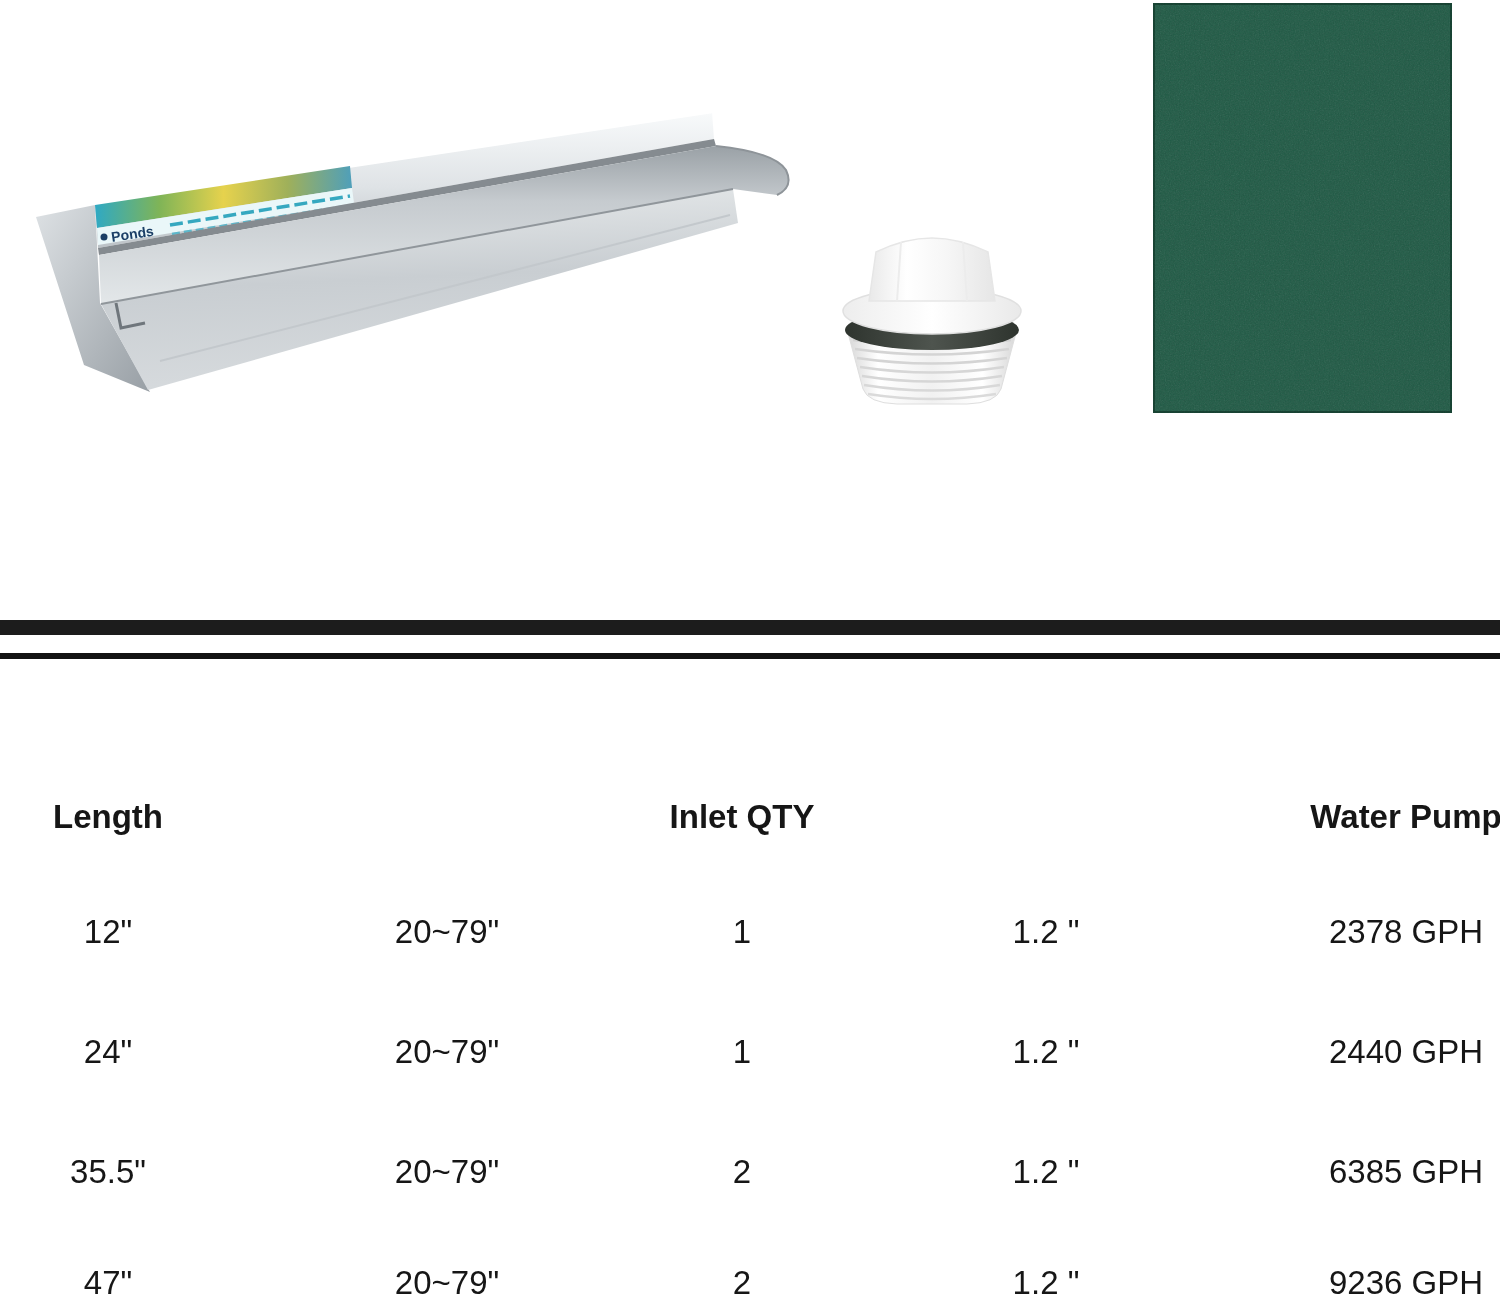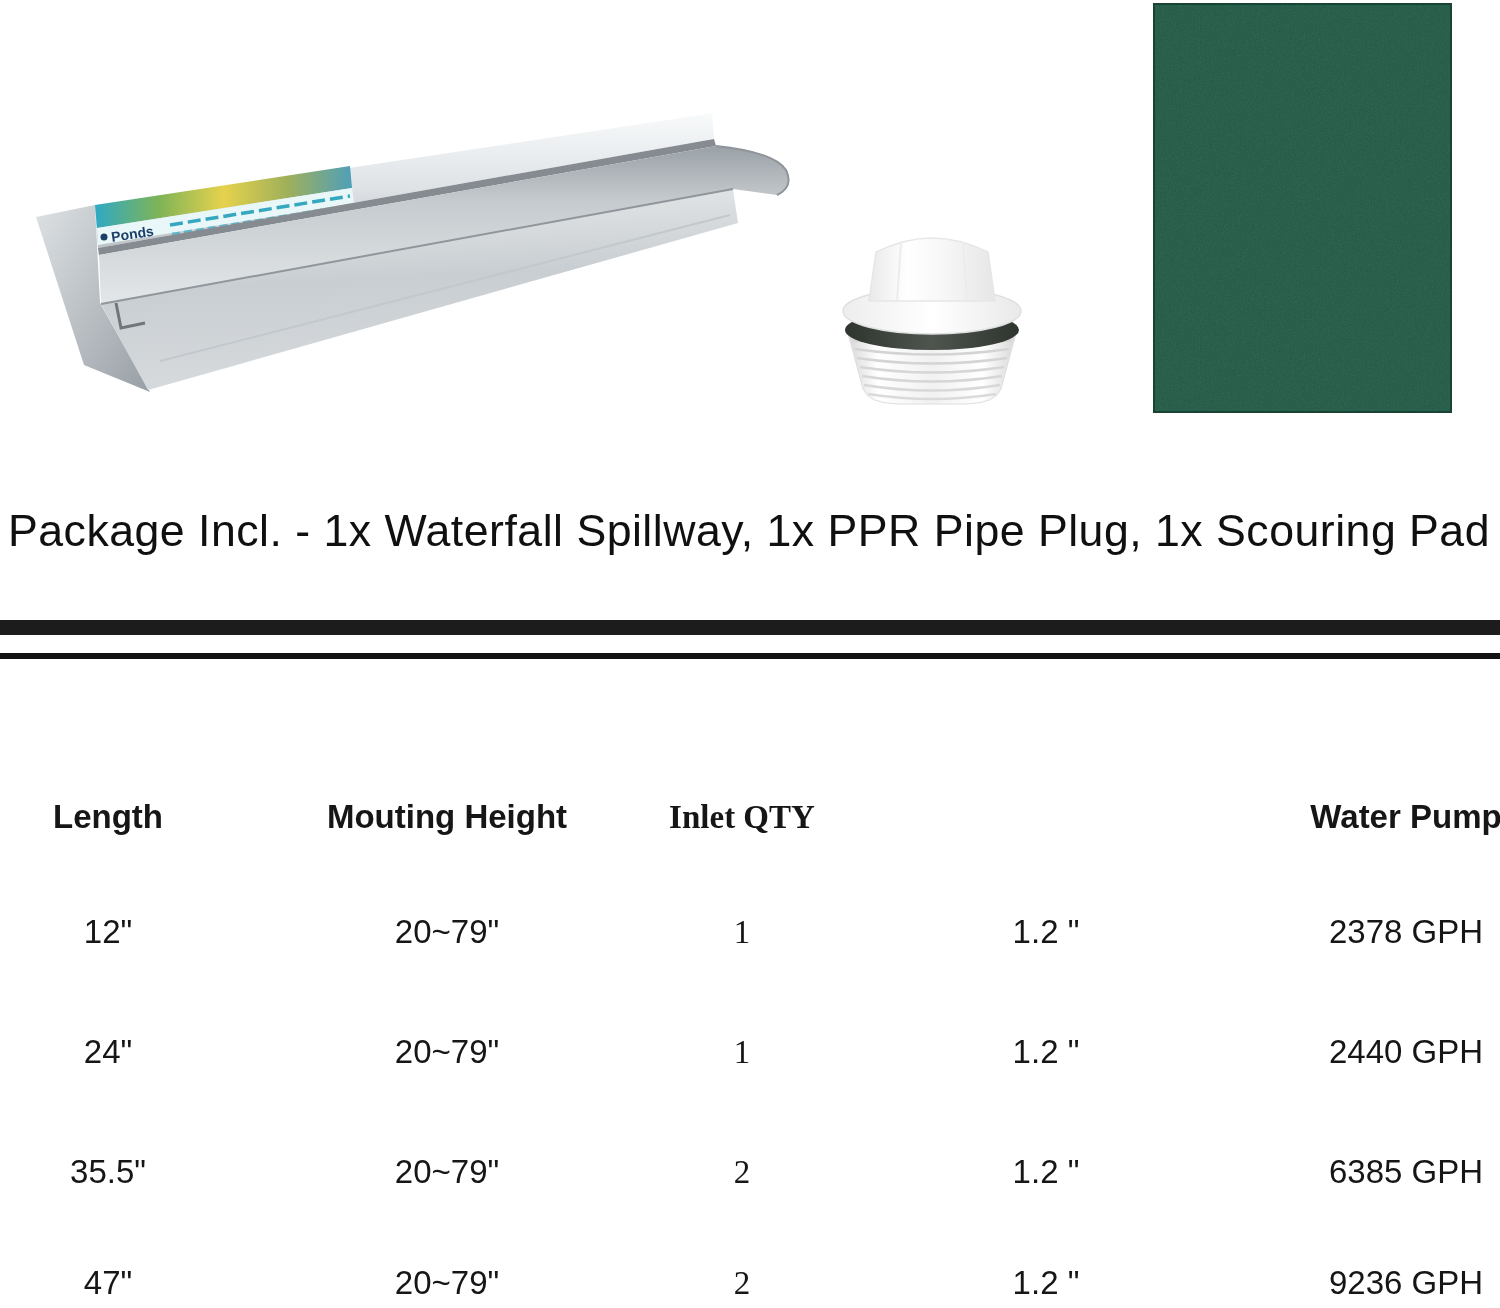--- a/index.html
+++ b/index.html
@@ -16,21 +16,21 @@
   .pkg-line{display:inline-block;white-space:nowrap;transform-origin:left center;
     font-size:45px;font-weight:400;letter-spacing:.5px;color:#101010;}
   
   .bar-thick{position:absolute;left:0;right:0;top:620px;height:15px;}
   .bar-thin{position:absolute;left:0;right:0;top:653px;height:6px;}
   
   .spec{position:absolute;left:0;top:0;width:1500px;}
   .spec-row{position:absolute;left:0;width:1500px;height:50px;line-height:50px;font-size:33px;}
   .spec-row.hdr{font-weight:700;}
   .spec-row .cell{position:absolute;transform:translateX(-50%);white-space:nowrap;}
-  .c1{left:108px;} .c2{left:447px;} .c3{left:742px;font-family:Liberation Serif, serif;} .c4{left:1046px;} .c5{left:1406px;}
+  .c1{left:108px;} .c2{left:447px;} .c3{left:742px;} .c4{left:1046px;} .c5{left:1406px;}
   .r-hdr{top:792px;} .r-0{top:907px;} .r-1{top:1027px;} .r-2{top:1147px;} .r-3{top:1258px;}
 </style>
 </head>
 <body>
 
 <div class="canvas">
 
   <svg class="spillway-svg" viewBox="0 0 820 335" aria-hidden="true">
     <defs>
       <linearGradient id="gCap" x1="0" y1="0" x2="1" y2="1">
@@ -137,32 +137,28 @@
         <feTurbulence type="fractalNoise" baseFrequency="0.8" numOctaves="3" seed="7" stitchTiles="stitch"></feTurbulence>
         <feColorMatrix type="saturate" values="0"></feColorMatrix>
       </filter>
     </defs>
     <rect x="0" y="0" width="299" height="410" fill="#1e5b45"></rect>
     <rect x="0" y="0" width="299" height="410" filter="url(#padGrain)" opacity="0.45" style="mix-blend-mode:multiply"></rect>
     <rect x="0" y="0" width="299" height="410" filter="url(#padGrain)" opacity="0.15" style="mix-blend-mode:screen"></rect>
     <rect x="1" y="1" width="297" height="408" fill="none" stroke="rgba(8,40,28,0.5)" stroke-width="2"></rect>
   </svg>
 
-  <div class="pkg-wrap">
-    <span class="pkg-line" style="transform: scaleX(0.991854);">Package Incl. - 1x Waterfall Spillway, 1x PPR Pipe Plug, 1x Scouring Pad</span>
-  </div>
 
   <div class="bar-thick" style="background: rgb(28, 28, 28);"></div>
   <div class="bar-thin" style="background: rgb(18, 18, 18);"></div>
 
   <div class="spec">
 
     <div class="spec-row hdr r-hdr">
       <span class="cell c1">Length</span>
-      <span class="cell c2">Mouting Height</span>
       <span class="cell c3">Inlet QTY</span>
       <span class="cell c5">Water Pump</span>
     </div>
 
     <div class="spec-row r-0">
       <span class="cell c1">12"</span>
       <span class="cell c2">20~79"</span>
       <span class="cell c3">1</span>
       <span class="cell c4">1.2 "</span>
       <span class="cell c5">2378 GPH</span>

